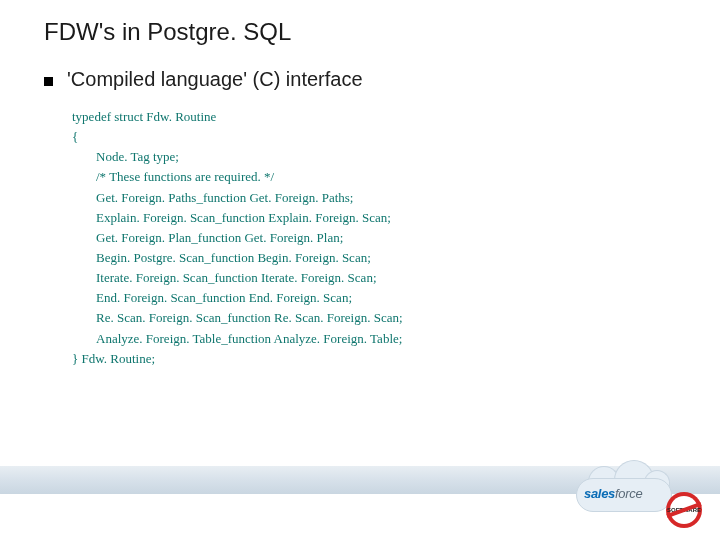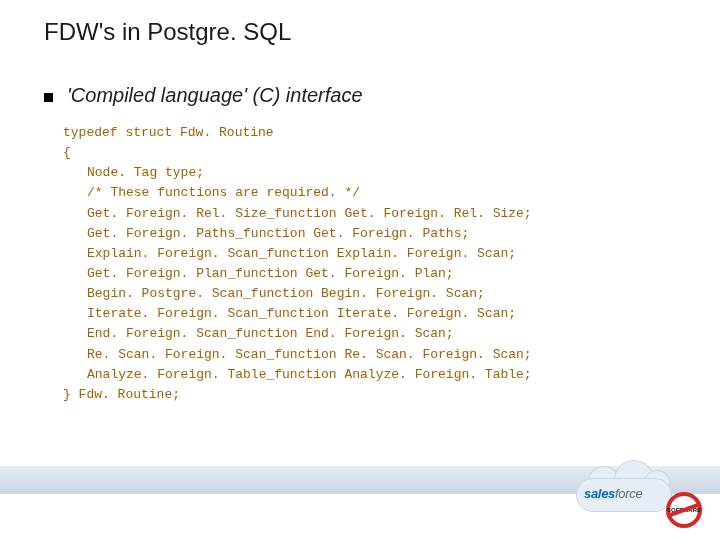--- a/index.html
+++ b/index.html
@@ -1,22 +1,22 @@
 <!DOCTYPE html>
 <html><head>
 <meta charset="utf-8">
 <style>
   * { margin: 0; padding: 0; box-sizing: border-box; }
   html, body { width: 720px; height: 540px; font-family: Arial, Helvetica, sans-serif; background: #fff; color: #202020; position: relative; overflow: hidden; }
   .slide { padding: 18px 0 0 44px; }
-  .title { font-size: 24px; font-weight: 400; color: #1a1a1a; margin-bottom: 38px; }
+  .title { font-size: 24px; font-weight: 400; color: #1a1a1a; margin-bottom: 22px; }
   .bullets { list-style: none; }
-  .bullets > li { font-size: 20px; margin-bottom: 16px; display: flex; align-items: flex-start; font-style: italic; }
+  .bullets > li { font-size: 20px; margin-bottom: 16px; display: flex; align-items: flex-start; }
   .bullet-marker { display: inline-block; width: 9px; height: 9px; background: #000; margin-top: 9px; margin-right: 14px; flex-shrink: 0; }
-  .code-block { margin-left: 19px; margin-top: 2px; font-size: 13px; line-height: 1.55; color: #a16207; font-family: Liberation Mono, monospace; }
+  .code-block { margin-left: 28px; margin-top: 2px; font-size: 13px; line-height: 1.55; color: #0f766e; font-family: Liberation Serif, serif; }
   .code-indent { padding-left: 24px; }
   .footer-band { position: absolute; left: 0; right: 0; bottom: 44px; height: 30px; background: linear-gradient(to bottom, #e8eef3 0%, #d7e1ea 50%, #c9d6e1 100%); border-bottom: 2px solid #fff; }
   .logo-wrap { position: absolute; right: 24px; bottom: 16px; display: flex; align-items: center; }
   .sf-cloud { position: relative; width: 120px; height: 60px; }
   .cloud-body { position: absolute; left: 0; top: 14px; width: 96px; height: 34px; background: #e6eef5; border: 1px solid #c9d6e1; border-radius: 18px; }
   .cloud-bump1 { position: absolute; left: 12px; top: 2px; width: 32px; height: 32px; background: #e6eef5; border: 1px solid #c9d6e1; border-radius: 50%; border-bottom: none; }
   .cloud-bump2 { position: absolute; left: 38px; top: -4px; width: 40px; height: 40px; background: #e6eef5; border: 1px solid #c9d6e1; border-radius: 50%; border-bottom: none; }
   .cloud-bump3 { position: absolute; left: 68px; top: 6px; width: 26px; height: 26px; background: #e6eef5; border: 1px solid #c9d6e1; border-radius: 50%; border-bottom: none; }
   .sf-text { position: absolute; left: 8px; top: 22px; font-size: 13px; font-style: italic; font-weight: 600; color: #0b6db6; letter-spacing: -0.3px; }
   .sf-text .force { color: #5a6a78; font-style: italic; font-weight: 400; }
@@ -34,21 +34,20 @@
       <span class="bullet-marker"></span>
       <span>'Compiled language' (C) interface</span>
     </li>
   </ul>
   <div class="code-block">
     <div>typedef struct Fdw. Routine</div>
     <div>{</div>
     <div class="code-indent">
       <div>Node. Tag      type;</div>
       <div>/* These functions are required. */</div>
-      <div>Get. Foreign. Rel. Size_function Get. Foreign. Rel. Size;</div>
       <div>Get. Foreign. Paths_function Get. Foreign. Paths;</div>
       <div>Explain. Foreign. Scan_function Explain. Foreign. Scan;</div>
       <div>Get. Foreign. Plan_function Get. Foreign. Plan;</div>
       <div>Begin. Postgre. Scan_function Begin. Foreign. Scan;</div>
       <div>Iterate. Foreign. Scan_function Iterate. Foreign. Scan;</div>
       <div>End. Foreign. Scan_function End. Foreign. Scan;</div>
       <div>Re. Scan. Foreign. Scan_function Re. Scan. Foreign. Scan;</div>
       <div>Analyze. Foreign. Table_function Analyze. Foreign. Table;</div>
     </div>
     <div>} Fdw. Routine;</div>

